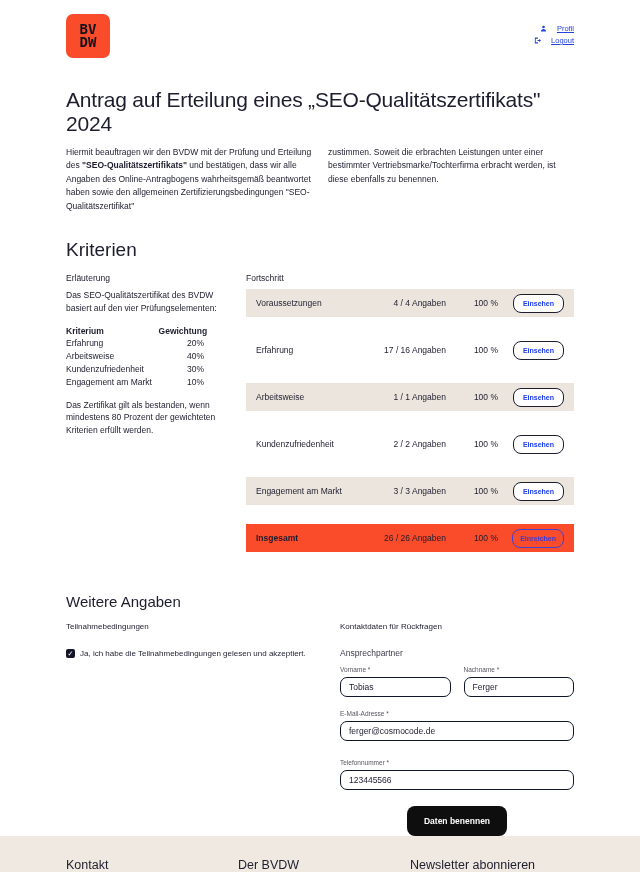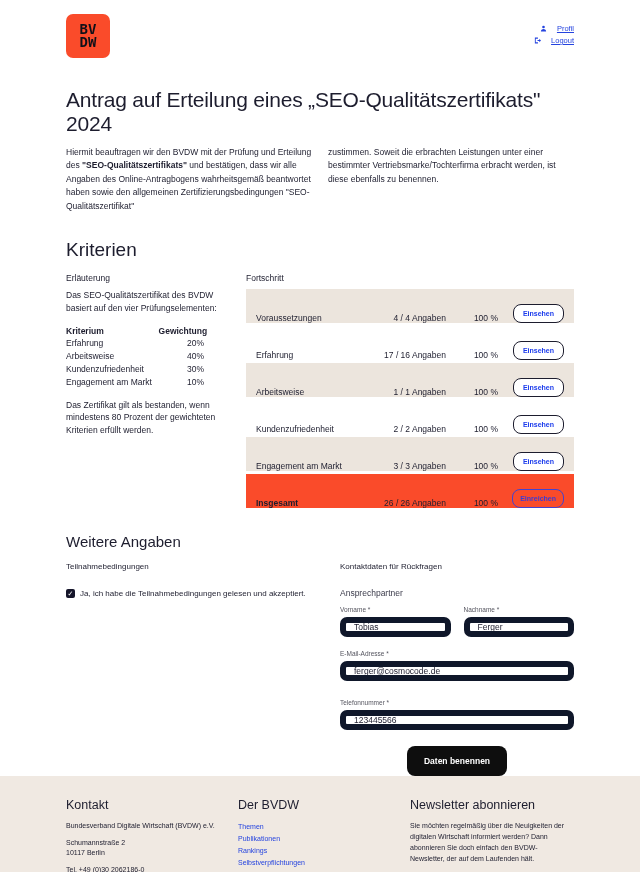--- a/index.html
+++ b/index.html
@@ -43,22 +43,22 @@
   .mini-h { font-size: 8.5px; font-weight: 400; margin-bottom: 6px; }
   .explain p { font-size: 8.5px; line-height: 1.5; color: #1d1d2e; }
   .weights { width: 100%; margin: 10px 0; border-collapse: collapse; font-size: 8.5px; }
   .weights th { text-align: left; font-weight: 700; padding: 1px 0; }
   .weights th:last-child { padding-right: 14px; }
   .weights td { padding: 1.5px 0; }
   .weights td:last-child { text-align: right; padding-right: 22px; }
 
   .progress { flex: 1; }
   .prow {
-    display: flex; align-items: flex-end;
-    height: 34px; padding: 0 10px; margin-bottom: 3px;
+    display: flex; align-items: center;
+    height: 28px; padding: 0 10px; margin-bottom: 19px;
     font-size: 8.5px;
   }
   .prow.beige { background: #ece5dd; }
   .prow.white { background: #ffffff; }
   .prow.total { background: #fa4b2a; }
   .prow .plabel { flex: 1; }
   .prow.total .plabel { font-weight: 700; }
   .prow .pangaben { width: 88px; text-align: right; }
   .prow .ppercent { width: 52px; text-align: right; }
   .prow .pbtn-wrap { width: 66px; display: flex; justify-content: flex-end; }
@@ -83,21 +83,21 @@
     background: #15152a; border-radius: 2px;
     color: #ffffff; font-size: 7px; line-height: 9px; text-align: center;
     cursor: pointer;
   }
   .group-label { margin-top: 17px; font-size: 8.5px; color: #3c3c4c; }
   .field-row { display: flex; gap: 13px; }
   .field { margin-top: 8px; flex: 1; }
   .field-label { font-size: 6.5px; color: #55555f; margin-bottom: 3px; }
   .field input {
     width: 100%; height: 20px;
-    border: 6px solid #0f172a; border-radius: 7px;
+    border: 1px solid #0f172a; border-radius: 7px;
     padding: 0 8px; font-size: 8.5px; color: #1d1d2e;
     font-family: inherit; background: #ffffff; outline: none;
   }
   .field.spaced { margin-top: 13px; }
   .btn-save {
     display: block; margin: 16px auto 0 auto;
     background: #0e0e0e; color: #ffffff;
     border: none; border-radius: 8px;
     font-size: 8.5px; font-weight: 700; font-family: inherit;
     padding: 10px 17px; cursor: pointer;

